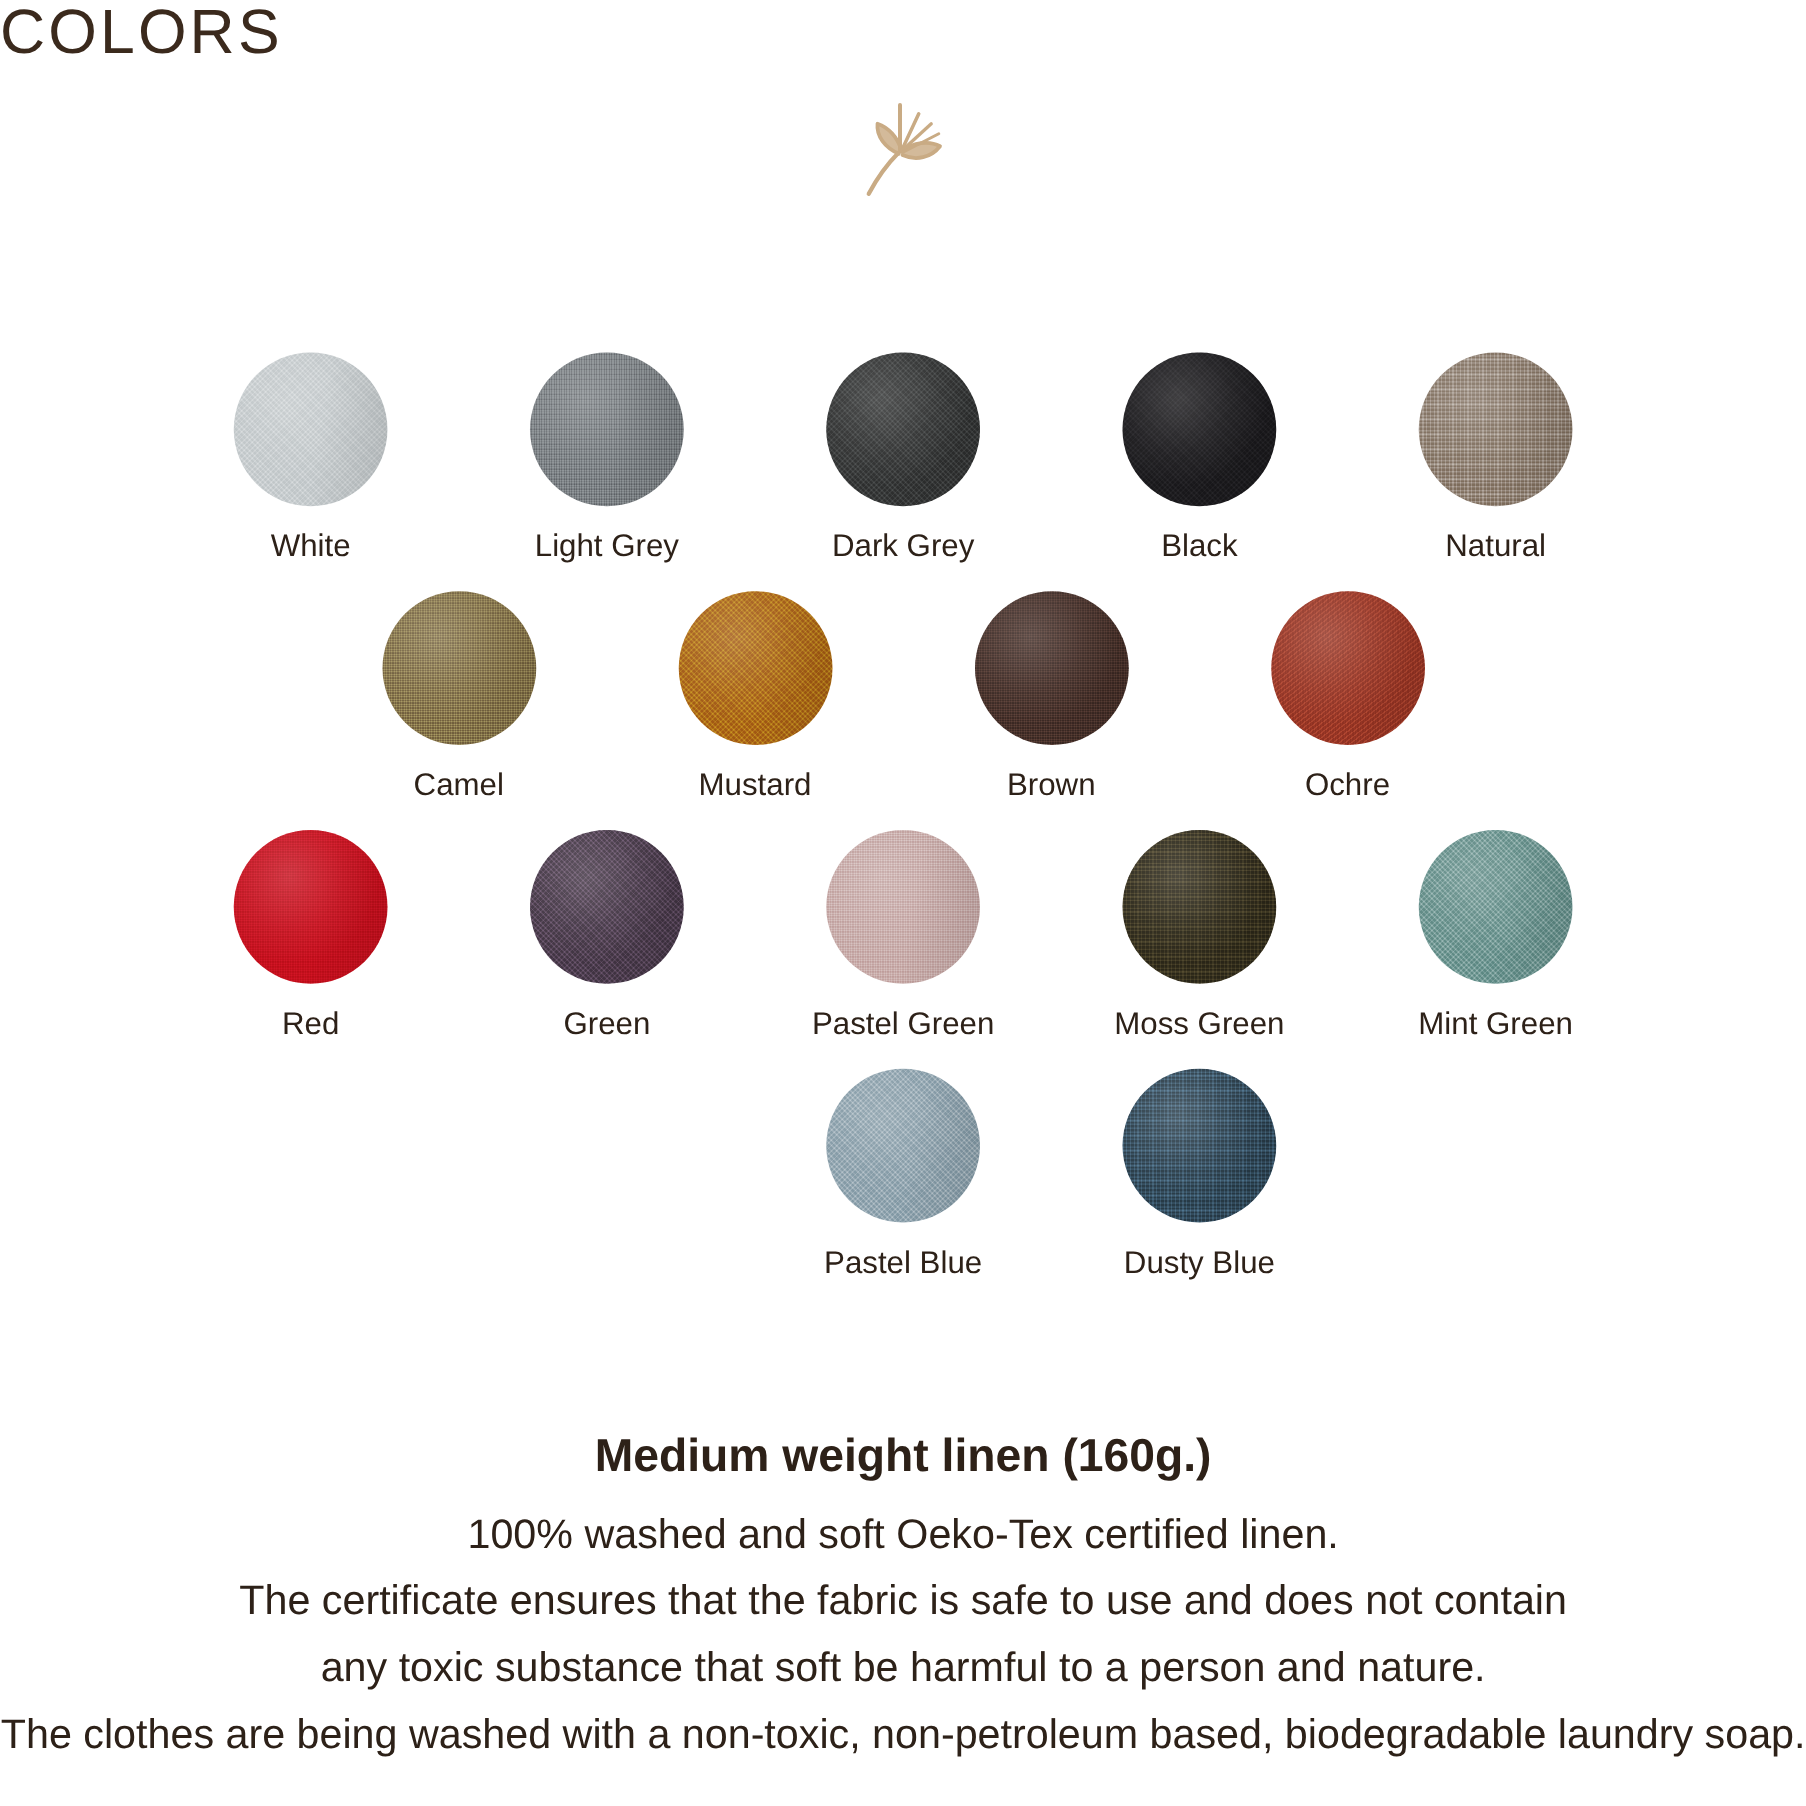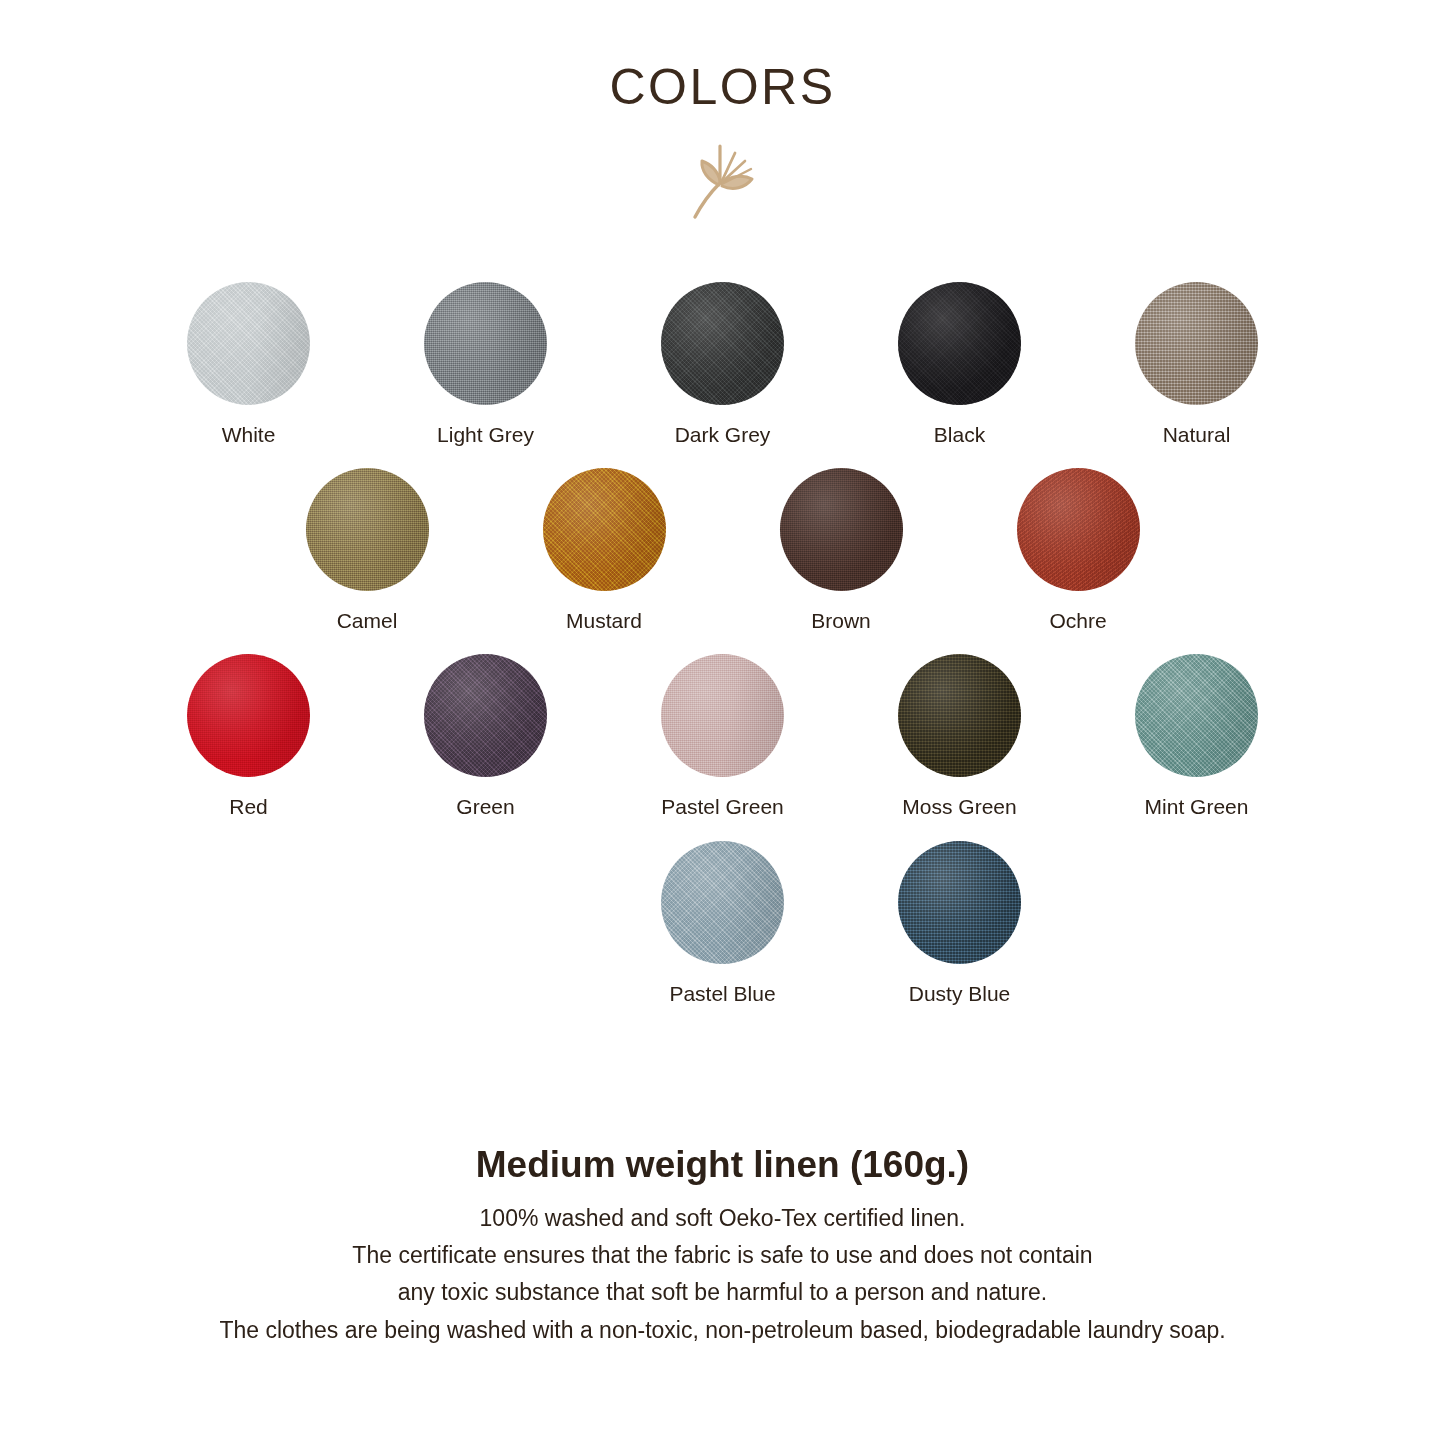--- a/index.html
+++ b/index.html
@@ -18,22 +18,21 @@
 
   .page {
     position: relative;
     width: 1445px;
     height: 1445px;
     box-sizing: border-box;
   }
 
   
   .header {
-    padding-top: 62px;
-    text-align: center;
+    text-align: left;
   }
   .page-title {
     font-size: 50px;
     letter-spacing: 2.5px;
     font-weight: 400;
     color: #3b2a1d;
     line-height: 1;
     margin: 0;
   }
   .sprig {
@@ -138,21 +137,21 @@
       repeating-linear-gradient(0deg,
         rgba(255,255,255,0.20) 0px, rgba(255,255,255,0.20) 1px,
         rgba(0,0,0,0.22) 1px, rgba(0,0,0,0.22) 3px),
       repeating-linear-gradient(90deg,
         rgba(255,255,255,0.17) 0px, rgba(255,255,255,0.17) 1px,
         rgba(0,0,0,0.20) 1px, rgba(0,0,0,0.20) 3px);
   }
 
   .swatch-label {
     margin-top: 17px;
-    font-size: 21px;
+    font-size: 25px;
     color: #2d2118;
     line-height: 1.2;
     text-align: center;
     white-space: nowrap;
   }
 
   
   .footer {
     position: absolute;
     left: 0;
@@ -161,21 +160,21 @@
     text-align: center;
   }
   .footer-heading {
     font-size: 37px;
     font-weight: bold;
     color: #2d2118;
     margin: 0 0 10px 0;
     line-height: 1.35;
   }
   .footer-line {
-    font-size: 23px;
+    font-size: 33px;
     color: #2d2118;
     line-height: 1.62;
   }
 </style>
 </head>
 <body>
 
 <div class="page">
 
   <div class="header">

